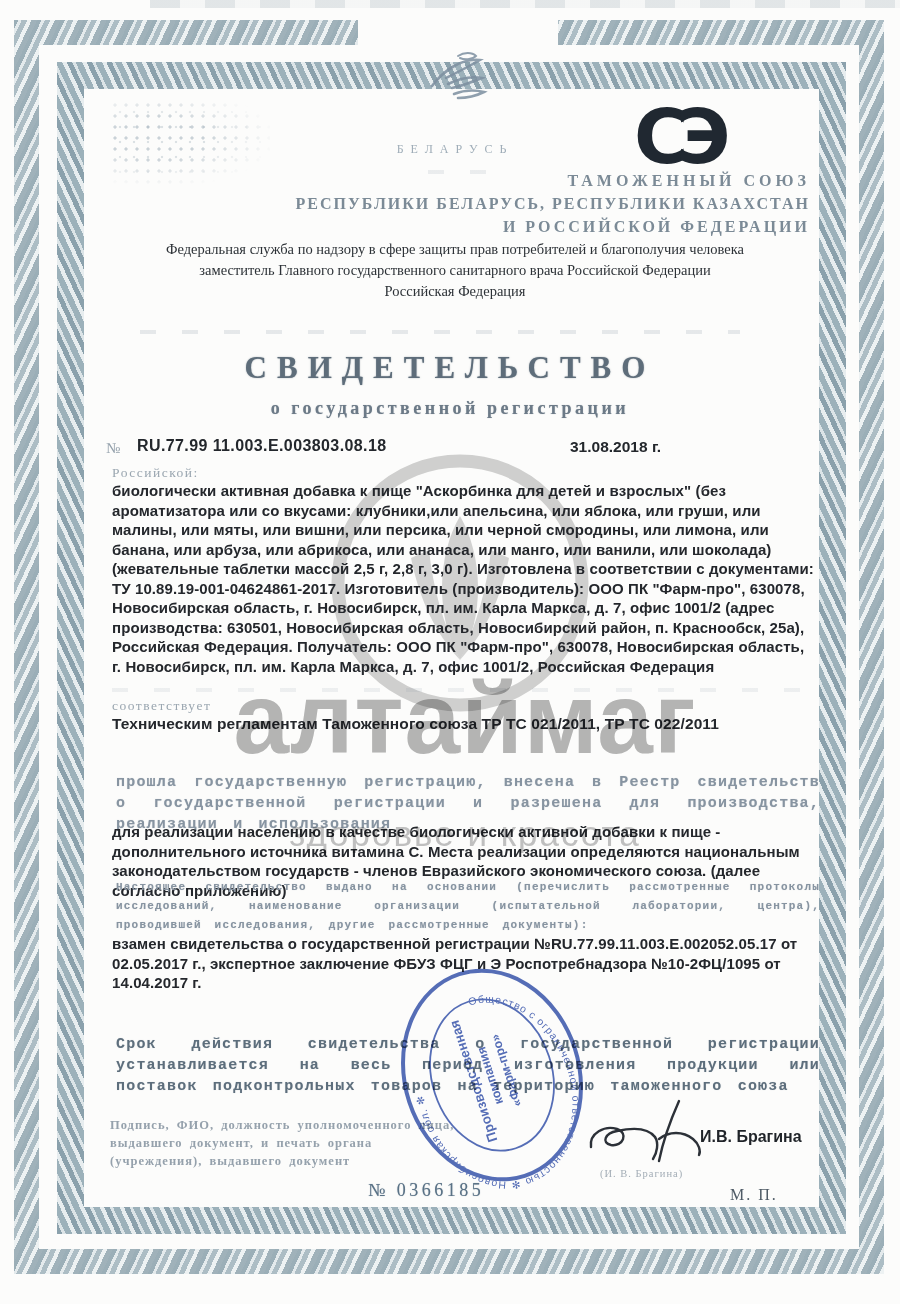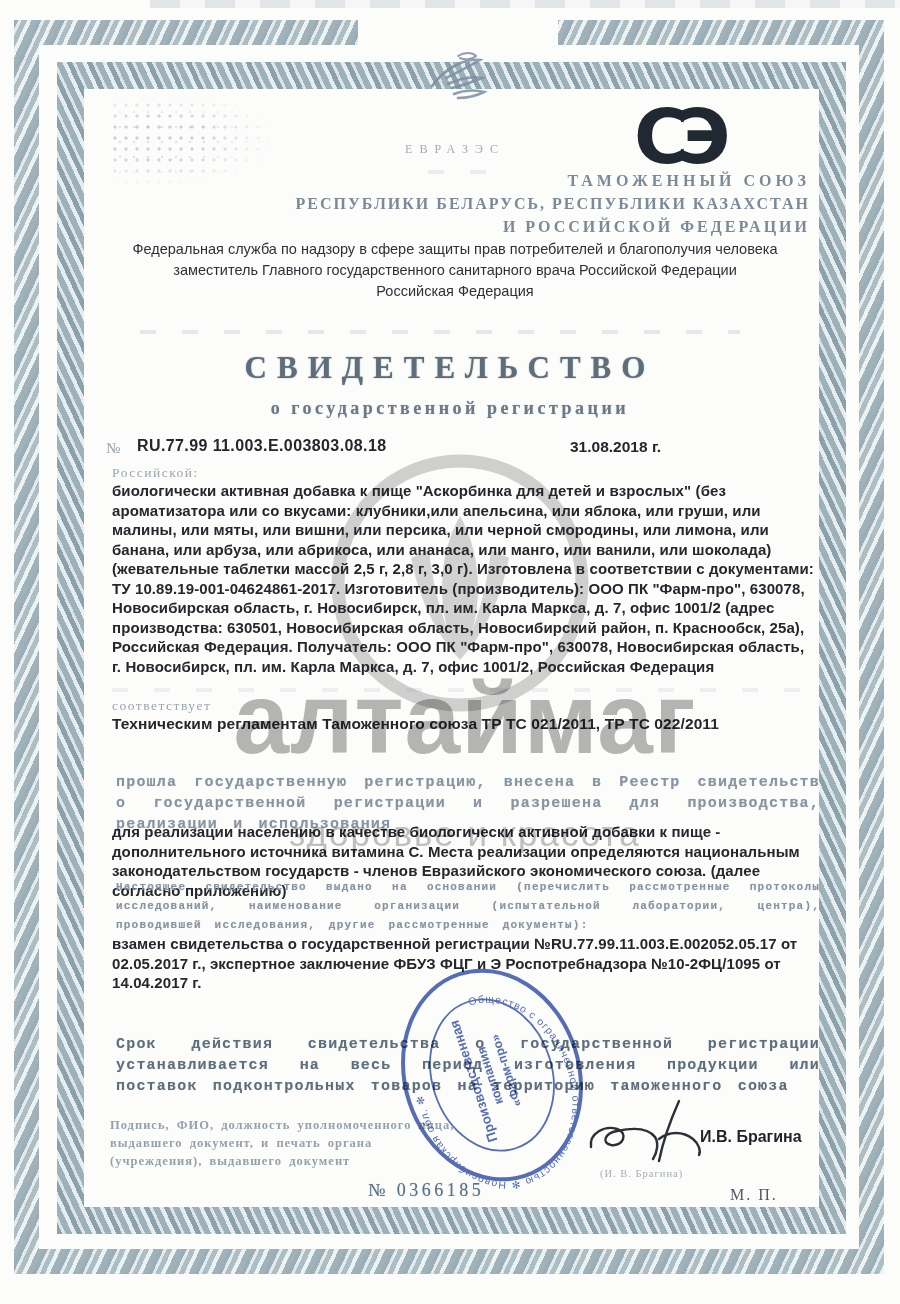--- a/index.html
+++ b/index.html
@@ -57,21 +57,21 @@
     font-size:12px;letter-spacing:7px;color:#9fadb8;font-family:"Liberation Serif",serif;}
   .se-logo{position:absolute;left:634px;top:100px;
     font-family:"DejaVu Sans",sans-serif;font-weight:900;font-size:74px;line-height:1;
     letter-spacing:-12px;color:#202831;}
   .union-block{position:absolute;left:100px;top:172px;width:710px;text-align:right;
     font-family:"Liberation Serif",serif;font-weight:700;color:#7b8a96;}
   .union-l1{font-size:16px;letter-spacing:4px;margin-bottom:5px;}
   .union-l2{font-size:16px;letter-spacing:2px;margin-bottom:5px;}
   .union-l3{font-size:16px;letter-spacing:3px;}
   .agency-block{position:absolute;left:90px;top:239px;width:730px;text-align:center;
-    color:#2d3237;font-size:14.5px;line-height:21px;font-weight:400;}
+    color:#2d3237;font-size:14.5px;line-height:21px;font-weight:400;font-family:Liberation Serif, serif;}
   
   .doc-title{position:absolute;left:100px;top:350px;width:700px;text-align:center;
     font-family:"Liberation Serif",serif;font-weight:700;font-size:31px;letter-spacing:10px;
     color:#5e6d7a;text-shadow:0 0 1.5px rgba(94,109,122,.6);}
   .doc-subtitle{position:absolute;left:100px;top:398px;width:700px;text-align:center;
     font-family:"Liberation Serif",serif;font-weight:700;font-size:18px;letter-spacing:3.5px;
     color:#6c7a87;text-shadow:0 0 1px rgba(108,122,135,.5);}
   
   .reg-label{position:absolute;left:106px;top:440px;font-family:"Liberation Serif",serif;
     font-size:15px;color:#93a0ab;}
@@ -124,21 +124,21 @@
   <div class="rosettes"></div>
 
   <svg class="bird-icon z2" width="78" height="60" viewBox="0 0 78 60">
     <g fill="none" stroke="#7d8fa0" stroke-width="2.6" opacity="0.85" stroke-linecap="round">
       <path d="M14 38 C26 22 44 10 62 12 C52 18 40 24 28 30"></path>
       <path d="M30 36 C42 30 54 28 64 30 C54 34 44 38 34 40"></path>
       <path d="M36 46 C46 42 58 42 66 44 C58 48 48 50 40 50"></path>
       <path d="M40 8 C46 4 54 4 58 8 C54 12 46 12 42 10" stroke-width="2"></path>
     </g>
   </svg>
-  <div class="emblem-caption z2">ЕВРАЗЭС</div>
+  <div class="emblem-caption z2">БЕЛАРУСЬ</div>
   <div class="dash-row" style="left:428px;top:170px;width:60px;opacity:.35;"></div>
 
   <div class="se-logo z2">СЭ</div>
 
   <div class="union-block z2">
     <div class="union-l1">ТАМОЖЕННЫЙ СОЮЗ</div>
     <div class="union-l2">РЕСПУБЛИКИ БЕЛАРУСЬ, РЕСПУБЛИКИ КАЗАХСТАН</div>
     <div class="union-l3">И РОССИЙСКОЙ ФЕДЕРАЦИИ</div>
   </div>
   <div class="agency-block z2">

